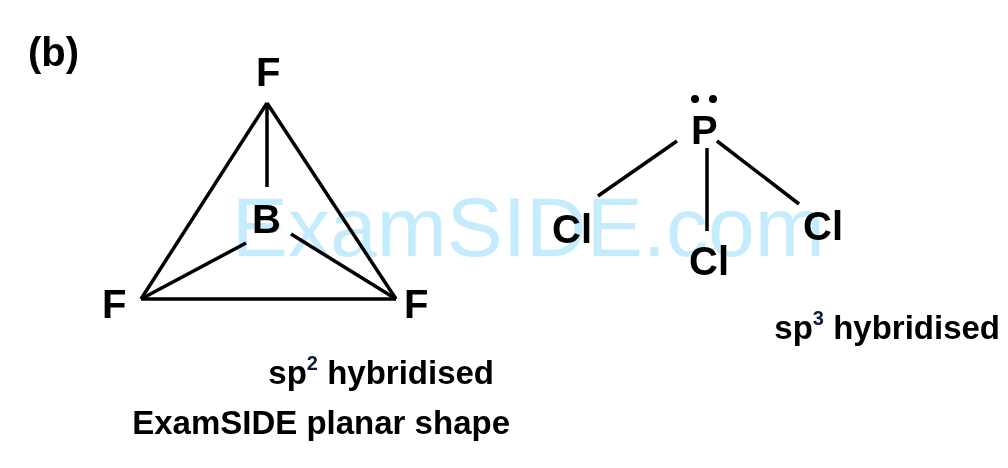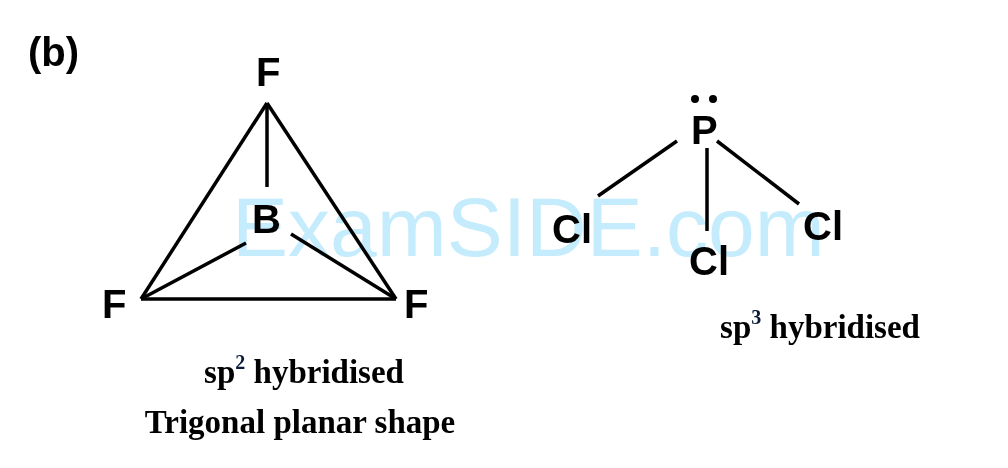--- a/index.html
+++ b/index.html
@@ -38,26 +38,26 @@
       font-size: 40px;
       fill: #000000;
     }
     .watermark {
       font-family: "Liberation Sans", "DejaVu Sans", sans-serif;
       font-size: 84px;
       fill: #c4ecfc;
     }
     .caption {
       position: absolute;
-      font-family: Liberation Serif, serif;
+      font-family: Liberation Sans, sans-serif;
       font-weight: bold;
       font-size: 33px;
       color: #000000;
       white-space: nowrap;
-      text-align: center;
+      text-align: right;
       line-height: 1;
     }
     .caption sup {
       font-size: 20px;
       vertical-align: 14px;
       line-height: 0;
       color: #0a1a3a;
     }
   </style>
 </head>
@@ -98,19 +98,19 @@
       <text class="atom" x="552" y="243">Cl</text>
       <text class="atom" x="689" y="275">Cl</text>
       <text class="atom" x="803" y="240">Cl</text>
     </g>
   </svg>
 
   <div class="caption" style="left:114px; top:356px; width:380px;">
     <span>sp</span><sup>2</sup>
     <span>hybridised</span>
   </div>
-  <div class="caption" style="left:90px; top:406px; width:420px;">Trigonal planar shape</div>
+  <div class="caption" style="left:90px; top:406px; width:420px;">ExamSIDE planar shape</div>
 
   <div class="caption" style="left:640px; top:311px; width:360px;">
     <span>sp</span><sup>3</sup>
     <span>hybridised</span>
   </div>
 </div>
 
 </body></html>

